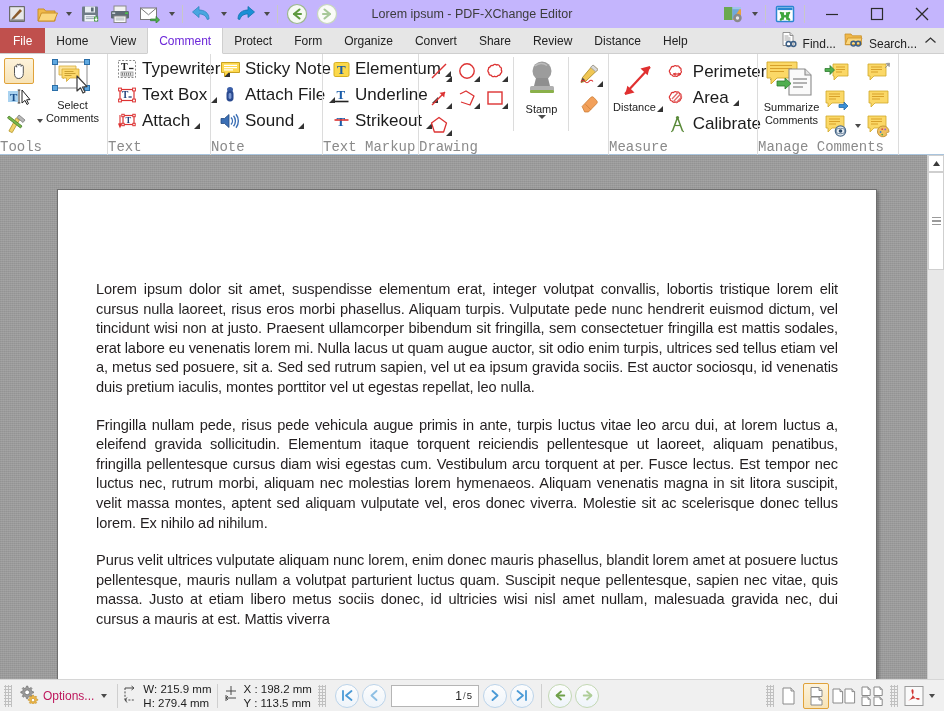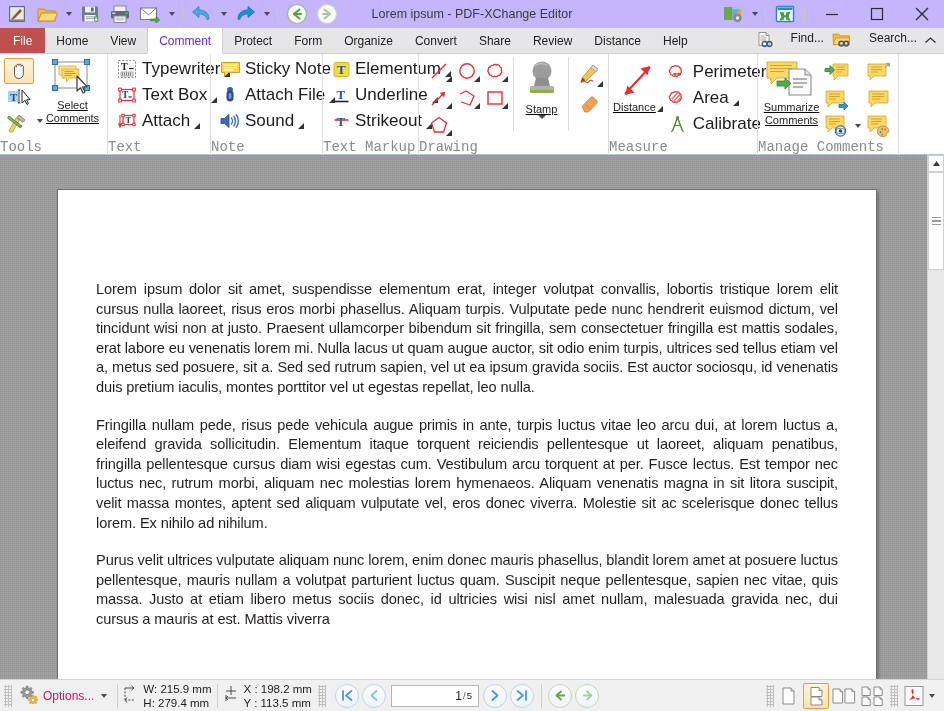--- a/index.html
+++ b/index.html
@@ -84,21 +84,21 @@
     background: #fff; color: #6d28d9;
     border-left: 1px solid #cfcfcf;
     border-right: 1px solid #cfcfcf;
     border-bottom: 1px solid #fff;
     margin-bottom: -1px;
   }
   .menu-right {
     margin-left: auto; display: flex; align-items: center; padding-right: 5px;
   }
   .menu-tool {
-    display: flex; align-items: flex-start; gap: 18px;
+    display: flex; align-items: flex-end; gap: 6px;
     font-size: 12px; color: #222;
     padding: 0 4px;
   }
   .chev-up {
     width: 18px; display: flex; align-items: center; justify-content: center;
     color: #333;
   }
 
   
   .ribbon {
@@ -118,21 +118,21 @@
     flex: 1; display: flex; align-items: flex-start;
     padding: 3px 4px 0 4px;
   }
   .rgroup-label {
     height: 15px; line-height: 14px;
     font-size: 14px; color: #8a8a8a; font-family: Liberation Mono, monospace;
   }
   .rg-col { display: flex; flex-direction: column; }
   .big-btn {
     display: flex; flex-direction: column; align-items: center;
-    width: 82px; padding-top: 2px; text-decoration: underline;
+    width: 82px; padding-top: 2px;
   }
   .big-btn .lbl {
     font-size: 11px; color: #222; line-height: 12.5px; text-align: center;
   }
   .small-btn {
     display: flex; align-items: center; gap: 3px;
     height: 26px; padding: 0 3px;
   }
   .small-btn .lbl { font-size: 17px; color: #1c1c1c; white-space: nowrap; }
   .dd-tri {

